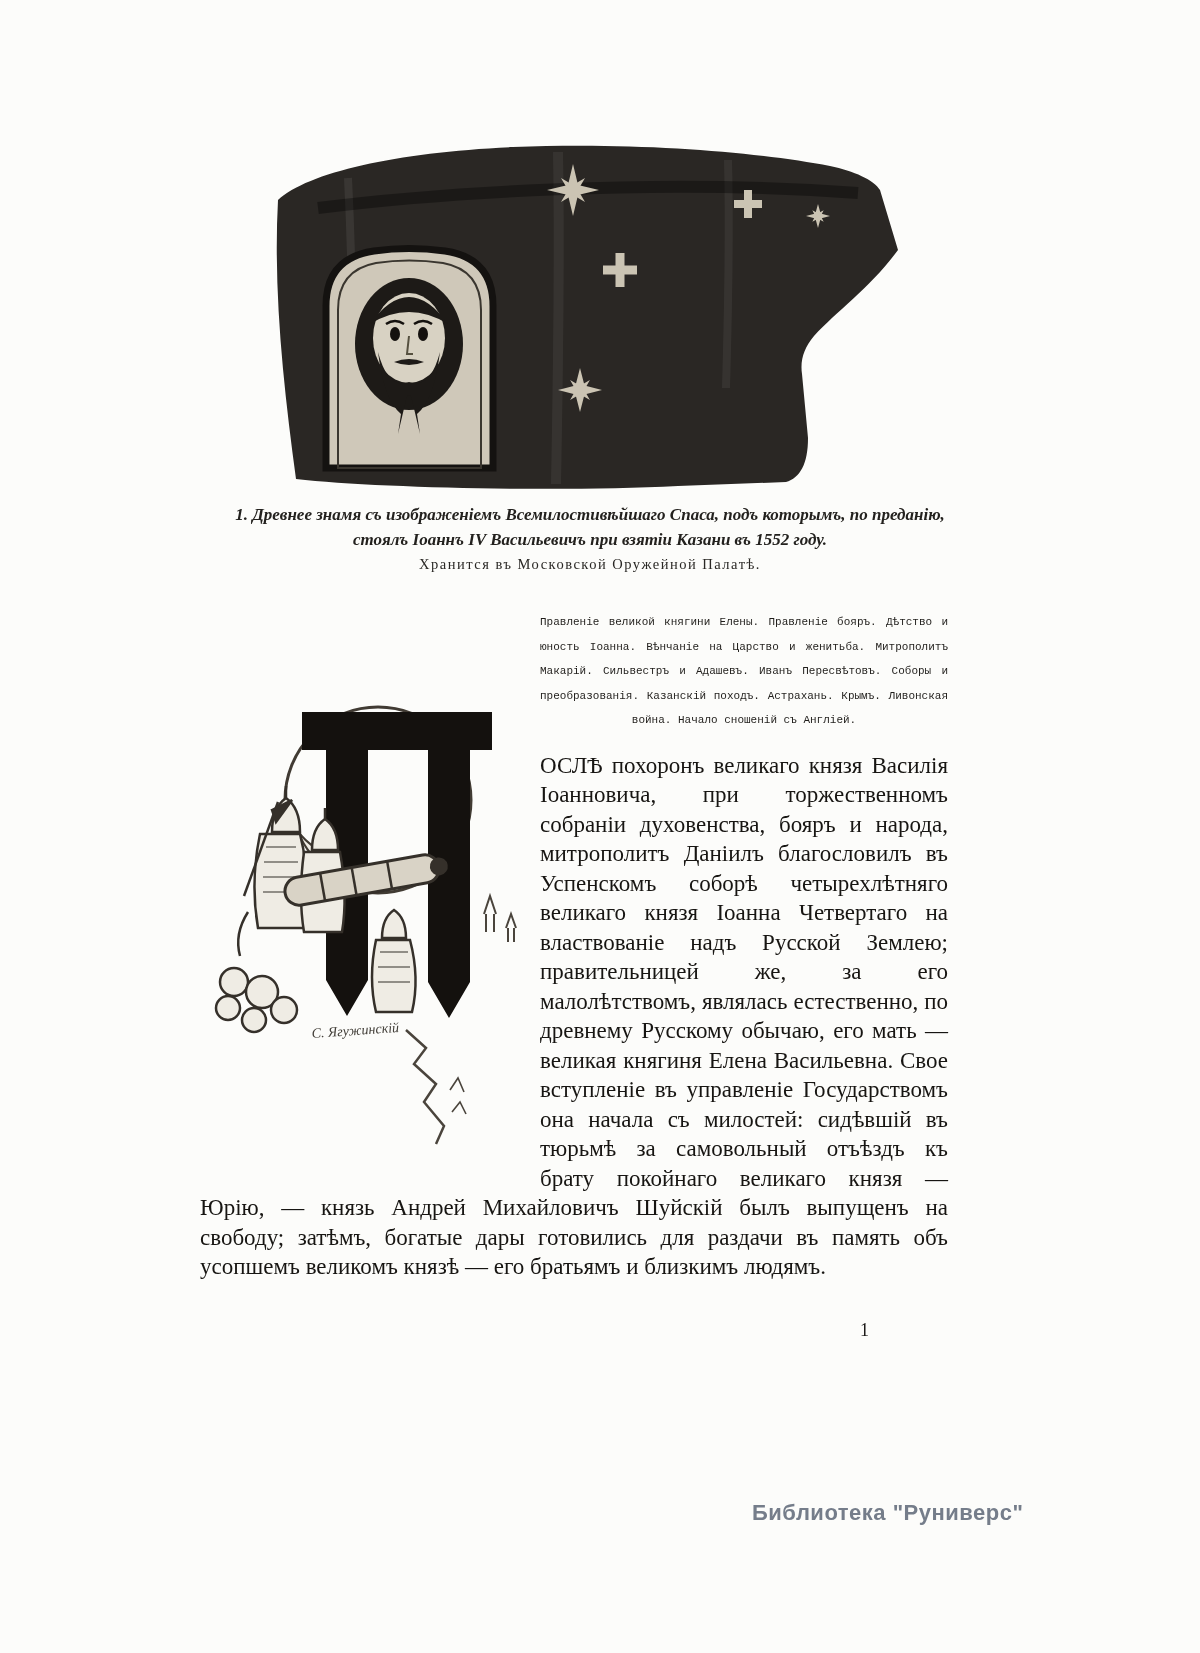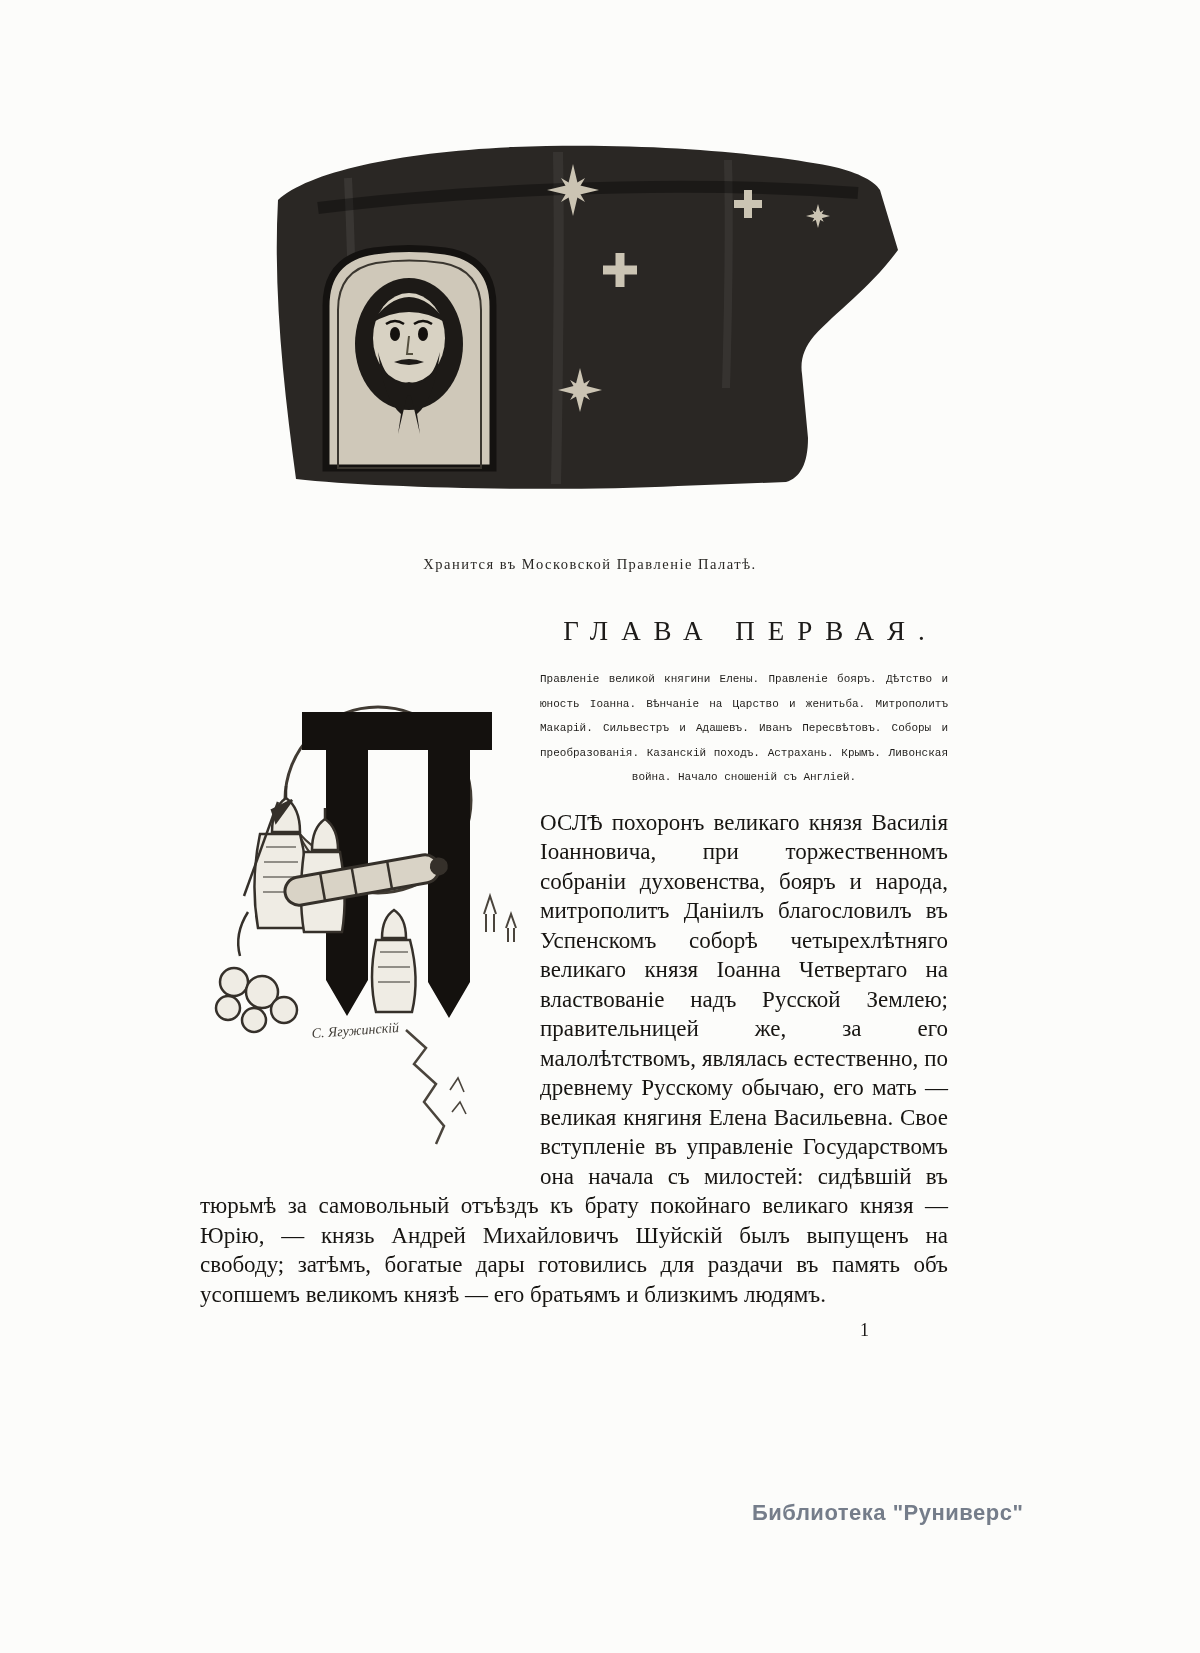--- a/index.html
+++ b/index.html
@@ -142,21 +142,25 @@
           <rect x="-4.5" y="-17" width="9" height="34"></rect>
         </g>
         <g transform="translate(490,66)">
           <rect x="-14" y="-4" width="28" height="8"></rect>
           <rect x="-4" y="-14" width="8" height="28"></rect>
         </g>
       </g>
     </svg>
   </div>
 
-  <div class="caption-note">Хранится въ Московской Правленіе Палатѣ.</div>
+  <div class="caption">
+    <div>1. Древнее знамя съ изображеніемъ Всемилостивѣйшаго Спаса, подъ которымъ, по преданію,</div>
+    <div>стоялъ Іоаннъ IV Васильевичъ при взятіи Казани въ 1552 году.</div>
+  </div>
+  <div class="caption-note">Хранится въ Московской Оружейной Палатѣ.</div>
 
   <div class="content">
 
     <div class="illustration-float">
       <svg viewBox="0 0 340 470" width="340" height="470">
 
         <circle cx="178" cy="118" r="93" fill="none" stroke="#413b33" stroke-width="3"></circle>
         <path d="M 98,150 A 86,86 0 0 0 258,148 A 104,104 0 0 1 98,150 Z" fill="#efece4" stroke="#413b33" stroke-width="2"></path>
 
         <path d="M 102,30 L 292,30 L 292,68 L 270,68 L 270,300 L 249,336 L 228,300 L 228,68 L 168,68 L 168,298 L 147,334 L 126,298 L 126,68 L 102,68 Z" fill="#14110e"></path>
@@ -203,21 +207,20 @@
           <path d="M 306,246 L 311,232 L 316,246 M 308,246 L 308,260 M 314,246 L 314,260"></path>
         </g>
 
         <path d="M 206,348 L 226,366 L 214,382 L 236,402 L 224,420 L 244,444 L 236,462" stroke="#4a443c" stroke-width="2.5" fill="none"></path>
         <path d="M 250,408 L 258,396 L 264,410 M 252,430 L 260,420 L 266,432" stroke="#4a443c" stroke-width="1.6" fill="none"></path>
 
         <text x="112" y="356" transform="rotate(-4 112 356)" font-family="Liberation Serif, serif" font-style="italic" font-size="14" fill="#44403a">С. Ягужинскій</text>
       </svg>
     </div>
 
-    <h2 class="chapter-title">ГЛАВА ПЕРВАЯ.</h2>
 
     <p class="summary">Правленіе великой княгини Елены. Правленіе бояръ. Дѣтство и юность Іоанна. Вѣнчаніе на Царство и женитьба. Митрополитъ Макарій. Сильвестръ и Адашевъ. Иванъ Пересвѣтовъ. Соборы и преобразованія. Казанскій походъ. Астрахань. Крымъ. Ливонская война. Начало сношеній съ Англіей.</p>
 
     <p class="body-text">ОСЛѢ похоронъ великаго князя Василія Іоанновича, при торжественномъ собраніи духовенства, бояръ и народа, митрополитъ Даніилъ благословилъ въ Успенскомъ соборѣ четырехлѣтняго великаго князя Іоанна Четвертаго на властвованіе надъ Русской Землею; правительницей же, за его малолѣтствомъ, являлась естественно, по древнему Русскому обычаю, его мать — великая княгиня Елена Васильевна. Свое вступленіе въ управленіе Государствомъ она начала съ милостей: сидѣвшій въ тюрьмѣ за самовольный отъѣздъ къ брату покойнаго великаго князя — Юрію, — князь Андрей Михайловичъ Шуйскій былъ выпущенъ на свободу; затѣмъ, богатые дары готовились для раздачи въ память объ усопшемъ великомъ князѣ — его братьямъ и близкимъ людямъ.</p>
 
   </div>
 
   <div class="page-number">1</div>
 
   <div class="watermark">Библиотека "Руниверс"</div>

